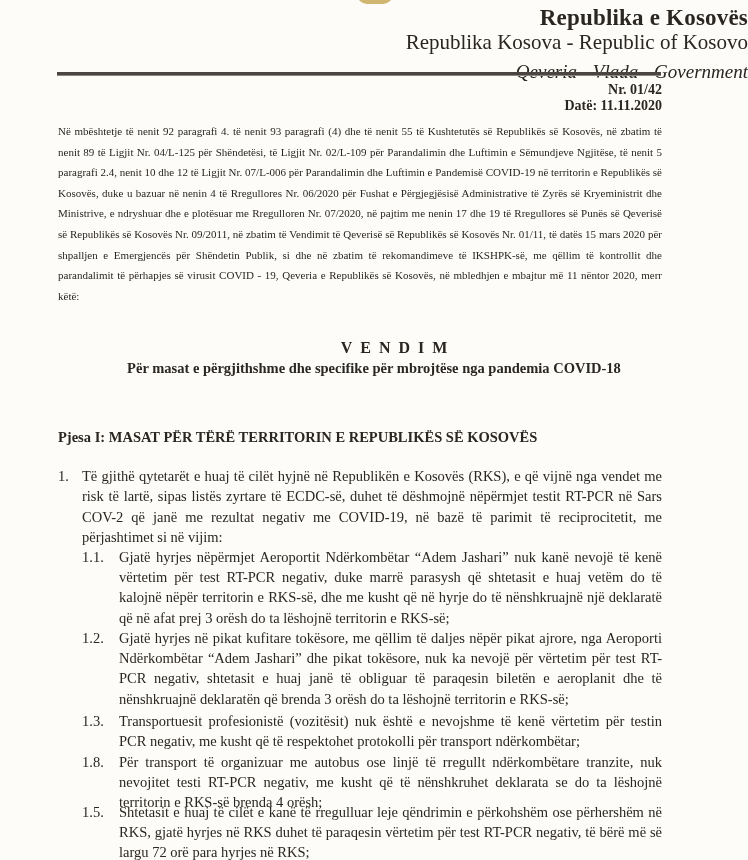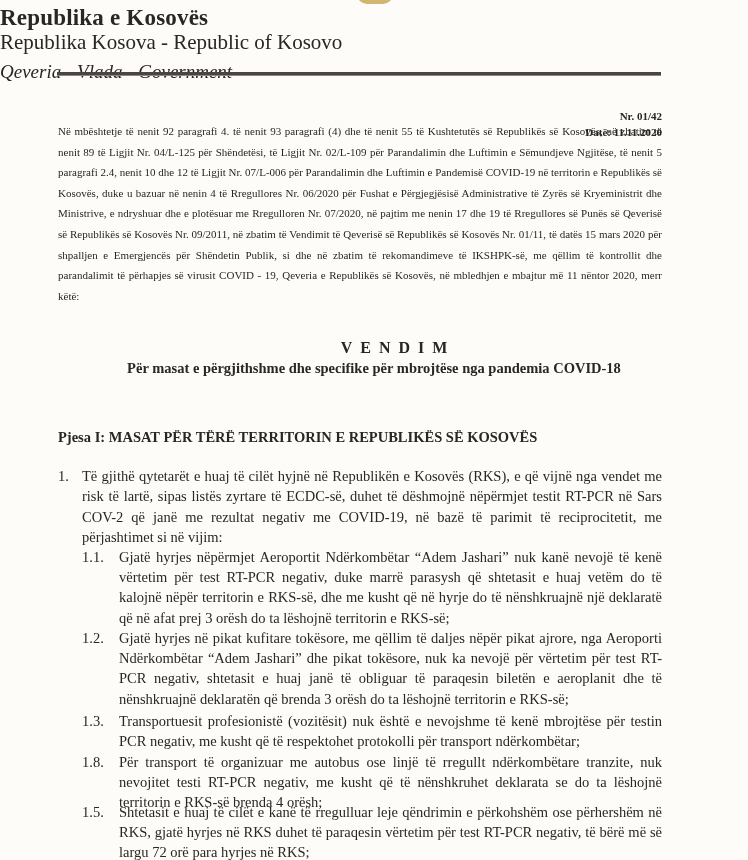--- a/index.html
+++ b/index.html
@@ -7,29 +7,29 @@
     width:748px; height:860px; overflow:hidden;
     background:#fdfcf8;
     font-family:"Liberation Serif", "DejaVu Serif", serif;
     color:#2a2622;
     position:relative;
   }
   .emblem {
     position:absolute; left:357px; top:-6px; width:36px; height:10px;
     background:#c9a95a; border-radius:0 0 18px 18px; opacity:.85;
   }
-  .hdr { position:absolute; left:0; width:748px; text-align:left; }
+  .hdr { position:absolute; left:0; width:748px; text-align:right; }
   .h1 { top:5px; font-size:23px; font-weight:bold; letter-spacing:.2px; }
   .h2 { top:30px; font-size:21px; font-weight:normal; }
   .h3 { top:61px; font-size:19px; font-style:italic; }
   .rule {
     position:absolute; left:57px; top:72px; width:604px; height:3px;
     background:#4a4540; border-bottom:1px solid #8c8680;
   }
-  .ref { position:absolute; right:86px; text-align:right; font-size:11px; font-weight:bold;margin-top:28px; }
+  .ref { position:absolute; right:86px; text-align:right; font-size:14px; font-weight:bold; }
   .nr { top:82px; }
   .date { top:98px; }
   .preamble {
     position:absolute; left:58px; top:121px; width:604px;
     font-family:"Liberation Sans Narrow","Liberation Serif", serif;
     font-size:11px; line-height:20.6px; text-align:justify;
   }
   .vendim {
     position:absolute; left:0; width:748px; top:339px; text-align:center;
     font-size:16px; font-weight:bold; letter-spacing:8px;margin-left:24px;
@@ -84,21 +84,21 @@
   <div class="txt">Gjatë hyrjes nëpërmjet Aeroportit Ndërkombëtar “Adem Jashari” nuk kanë nevojë të kenë vërtetim për test RT-PCR negativ, duke marrë parasysh që shtetasit e huaj vetëm do të kalojnë nëpër territorin e RKS-së, dhe me kusht që në hyrje do të nënshkruajnë një deklaratë që në afat prej 3 orësh do ta lëshojnë territorin e RKS-së;</div>
 </div>
 
 <div class="sub" style="top:628px;">
   <span class="num">1.2.</span>
   <div class="txt">Gjatë hyrjes në pikat kufitare tokësore, me qëllim të daljes nëpër pikat ajrore, nga Aeroporti Ndërkombëtar “Adem Jashari” dhe pikat tokësore, nuk ka nevojë për vërtetim për test RT- PCR negativ, shtetasit e huaj janë të obliguar të paraqesin biletën e aeroplanit dhe të nënshkruajnë deklaratën që brenda 3 orësh do ta lëshojnë territorin e RKS-së;</div>
 </div>
 
 <div class="sub" style="top:711px;">
   <span class="num">1.3.</span>
-  <div class="txt">Transportuesit profesionistë (vozitësit) nuk është e nevojshme të kenë mbrojtëse për testin PCR negativ, me kusht që të respektohet protokolli për transport ndërkombëtar;</div>
+  <div class="txt">Transportuesit profesionistë (vozitësit) nuk është e nevojshme të kenë vërtetim për testin PCR negativ, me kusht që të respektohet protokolli për transport ndërkombëtar;</div>
 </div>
 
 <div class="sub" style="top:752px;">
   <span class="num">1.8.</span>
   <div class="txt">Për transport të organizuar me autobus ose linjë të rregullt ndërkombëtare tranzite, nuk nevojitet testi RT-PCR negativ, me kusht që të nënshkruhet deklarata se do ta lëshojnë territorin e RKS-së brenda 4 orësh;</div>
 </div>
 
 <div class="sub" style="top:802px;">
   <span class="num">1.5.</span>
   <div class="txt">Shtetasit e huaj të cilët e kanë të rregulluar leje qëndrimin e përkohshëm ose përhershëm në RKS, gjatë hyrjes në RKS duhet të paraqesin vërtetim për test RT-PCR negativ, të bërë më së largu 72 orë para hyrjes në RKS;</div>

